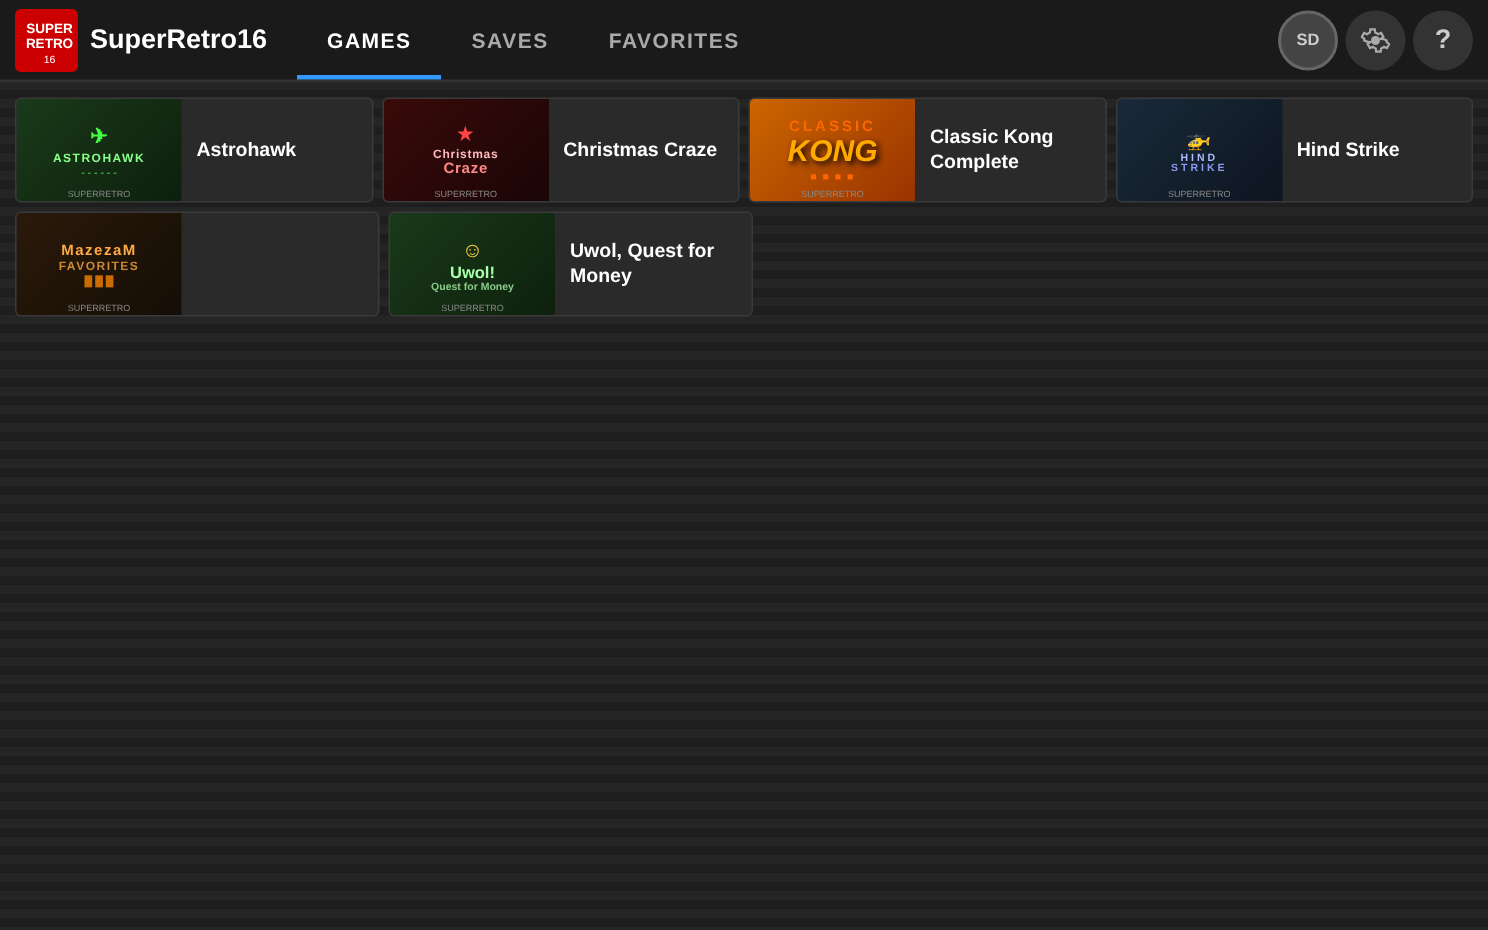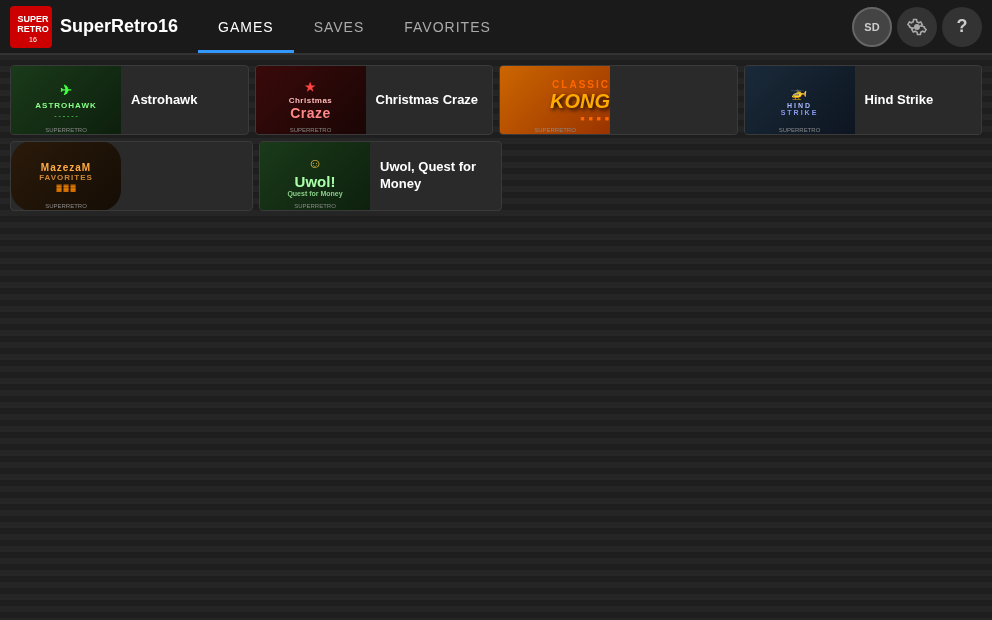--- a/index.html
+++ b/index.html
@@ -69,21 +69,21 @@
 
     .nav-tabs {
       display: flex;
       margin-left: 10px;
       height: 100%;
     }
 
     .nav-tab {
       color: #aaaaaa;
       font-size: 14px;
-      font-weight: normal;
+      font-weight: bold;
       padding: 0 20px;
       display: flex;
       align-items: center;
       cursor: pointer;
       letter-spacing: 1px;
       text-transform: uppercase;
       height: 100%;
       position: relative;
     }
 
@@ -199,32 +199,31 @@
     .thumb-kong {
       background: linear-gradient(135deg, #cc6600, #993300);
     }
 
     .thumb-hind {
       background: linear-gradient(135deg, #1a2a3a, #0d1520);
     }
 
     .thumb-mazezam {
       background: linear-gradient(135deg, #2a1a0a, #150d05);
-      border-radius: 21px;
     }
 
     .thumb-uwol {
       background: linear-gradient(135deg, #1a3a1a, #0d200d);
     }
 
     
     .kong-title-area {
       display: flex;
       flex-direction: column;
-      align-items: flex-end;
+      align-items: center;
       justify-content: center;
       width: 100%;
       height: 100%;
     }
 
     .kong-classic {
       color: #ff6600;
       font-size: 10px;
       font-weight: bold;
       letter-spacing: 2px;
@@ -349,36 +348,37 @@
         <div class="superretro-badge">SUPERRETRO</div>
       </div>
       <span class="game-title">Astrohawk</span>
     </div>
 
     <div class="game-card">
       <div class="game-thumbnail thumb-christmas">
         <div class="xmas-text">
           <div style="font-size:12px; color:#ff4444; margin-bottom:2px;">★</div>
           <div style="color:#ffbbbb; font-size:8px; letter-spacing:0.5px;">Christmas</div>
-          <div style="color:#ff8888; font-size:14px; font-weight:900;">Craze</div>
+          <div style="color:#ff8888; font-size:10px; font-weight:900;">Craze</div>
         </div>
         <div class="superretro-badge">SUPERRETRO</div>
       </div>
       <span class="game-title">Christmas Craze</span>
     </div>
 
     <div class="game-card">
       <div class="game-thumbnail thumb-kong">
         <div class="kong-title-area">
           <div class="kong-classic">CLASSIC</div>
           <div class="kong-kong">KONG</div>
           <div style="font-size:7px; color:#ff6600; letter-spacing:1px; margin-top:2px;">■ ■ ■ ■</div>
         </div>
         <div class="superretro-badge">SUPERRETRO</div>
       </div>
+      <span class="game-title">Classic Kong Complete</span>
     </div>
 
     <div class="game-card">
       <div class="game-thumbnail thumb-hind">
         <div class="hind-text">
           <div style="font-size:14px; color:#6688ff; margin-bottom:2px;">🚁</div>
           <div style="color:#aabbff; font-size:7px; letter-spacing:2px;">HIND</div>
           <div style="color:#8899ee; font-size:7px; letter-spacing:2px;">STRIKE</div>
         </div>
         <div class="superretro-badge">SUPERRETRO</div>
@@ -398,21 +398,21 @@
           <div style="font-size:7px; color:#ff8800; margin-top:2px;">▓ ▓ ▓</div>
         </div>
         <div class="superretro-badge">SUPERRETRO</div>
       </div>
     </div>
 
     <div class="game-card">
       <div class="game-thumbnail thumb-uwol">
         <div class="uwol-text">
           <div style="color:#ffcc44; font-size:14px; margin-bottom:2px;">☺</div>
-          <div style="color:#aaffaa; font-size:15px; font-weight:900;">Uwol!</div>
+          <div style="color:#aaffaa; font-size:11px; font-weight:900;">Uwol!</div>
           <div style="color:#88cc88; font-size:7px;">Quest for Money</div>
         </div>
         <div class="superretro-badge">SUPERRETRO</div>
       </div>
       <span class="game-title">Uwol, Quest for Money</span>
     </div>
 
   </div>
 </div>
 

